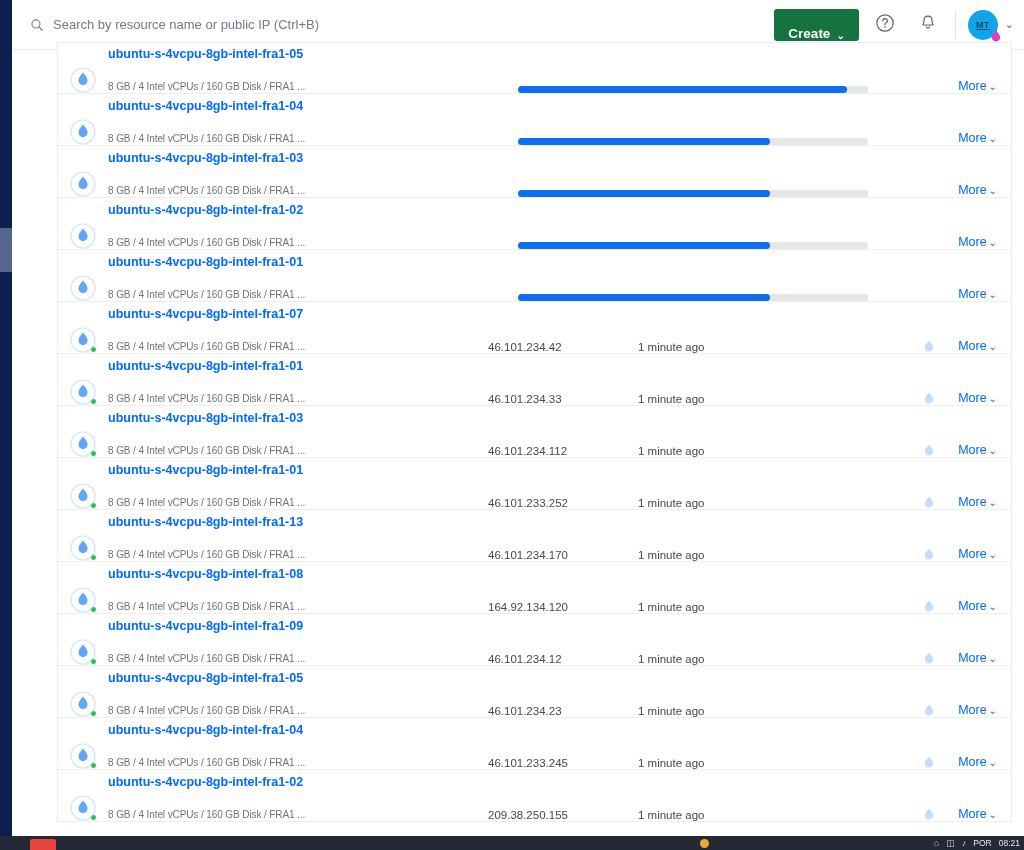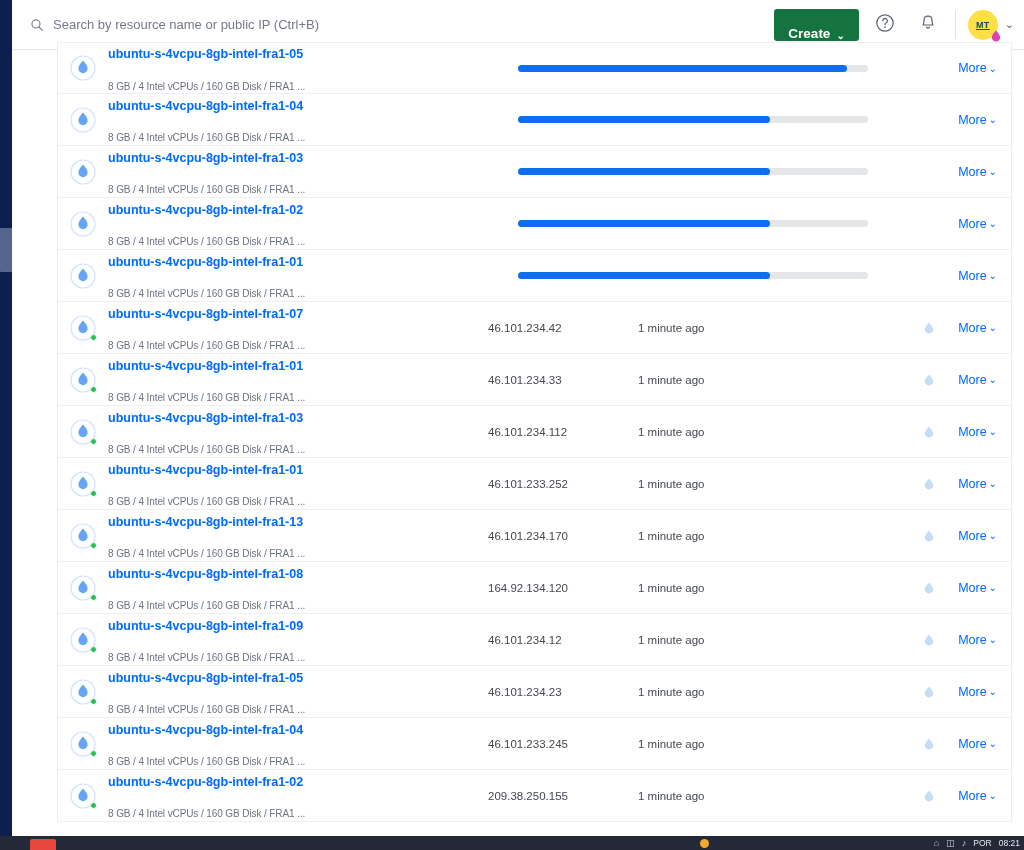--- a/index.html
+++ b/index.html
@@ -81,21 +81,21 @@
     display: flex; align-items: center; justify-content: center;
     cursor: pointer; background: none; border: none;
   }
   .hdr-divider { width: 1px; height: 28px; background: #dfe3e9; margin: 0 12px 0 10px; }
   .team-block { text-align: right; line-height: 1.25; padding-right: 8px; }
   .team-name { font-size: 12.5px; font-weight: bold; color: #1b1f2a; }
   .team-credit { font-size: 10.5px; color: #5b6070; margin-top: 1px; }
   .avatar-wrap { position: relative; width: 30px; height: 30px; }
   .avatar {
     width: 30px; height: 30px; border-radius: 50%;
-    background: #fde047; color: #0c4f62;
+    background: #0ea5e9; color: #0c4f62;
     font-size: 9px; font-weight: bold;
     display: flex; align-items: center; justify-content: center;
     letter-spacing: .3px;
     text-decoration: underline;
   }
   .avatar-badge {
     position: absolute; right: -5px; bottom: -3px;
     width: 14px; height: 14px;
   }
   .avatar-chev { font-size: 11px; color: #5b6070; margin-left: 7px; }
@@ -104,21 +104,21 @@
   .list-card {
     position: relative;
     margin: 0 12px 0 45px;
     width: 955px;
     background: #fff;
     border-left: 1px solid #ebedf0;
     border-right: 1px solid #ebedf0;
   }
   .row {
     position: relative;
-    display: flex; align-items: center;
+    display: flex; align-items: flex-end;
     height: 52px;
     border-bottom: 1px solid #edeff2;
     padding: 0 14px 0 12px;
   }
   .row:first-child { border-top: 1px solid #edeff2; }
 
   .drop-ico-wrap { position: relative; width: 26px; height: 26px; flex: none; margin-right: 12px; }
   .status-dot {
     position: absolute; right: -1px; bottom: 0px;
     width: 7px; height: 7px; border-radius: 50%;

